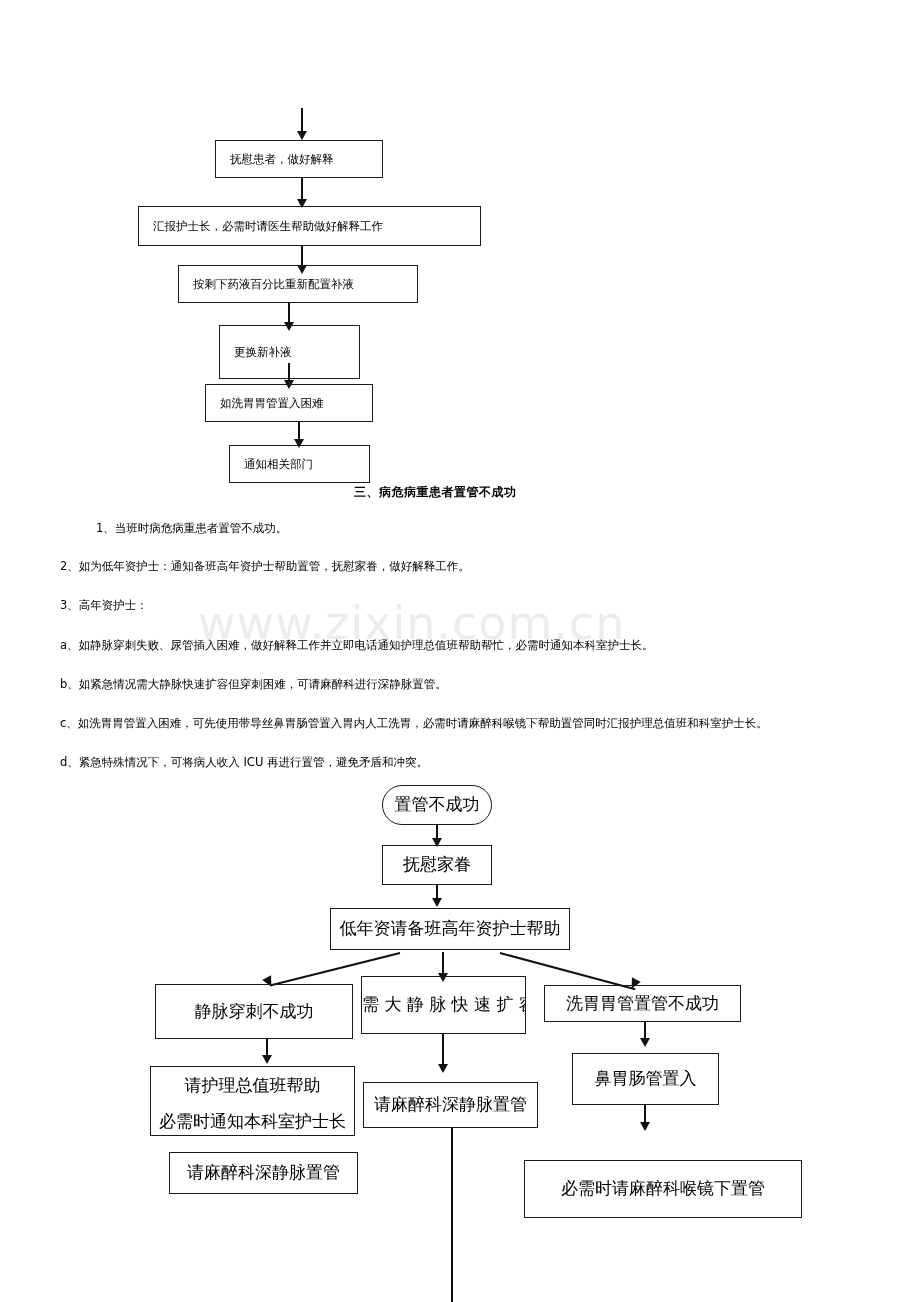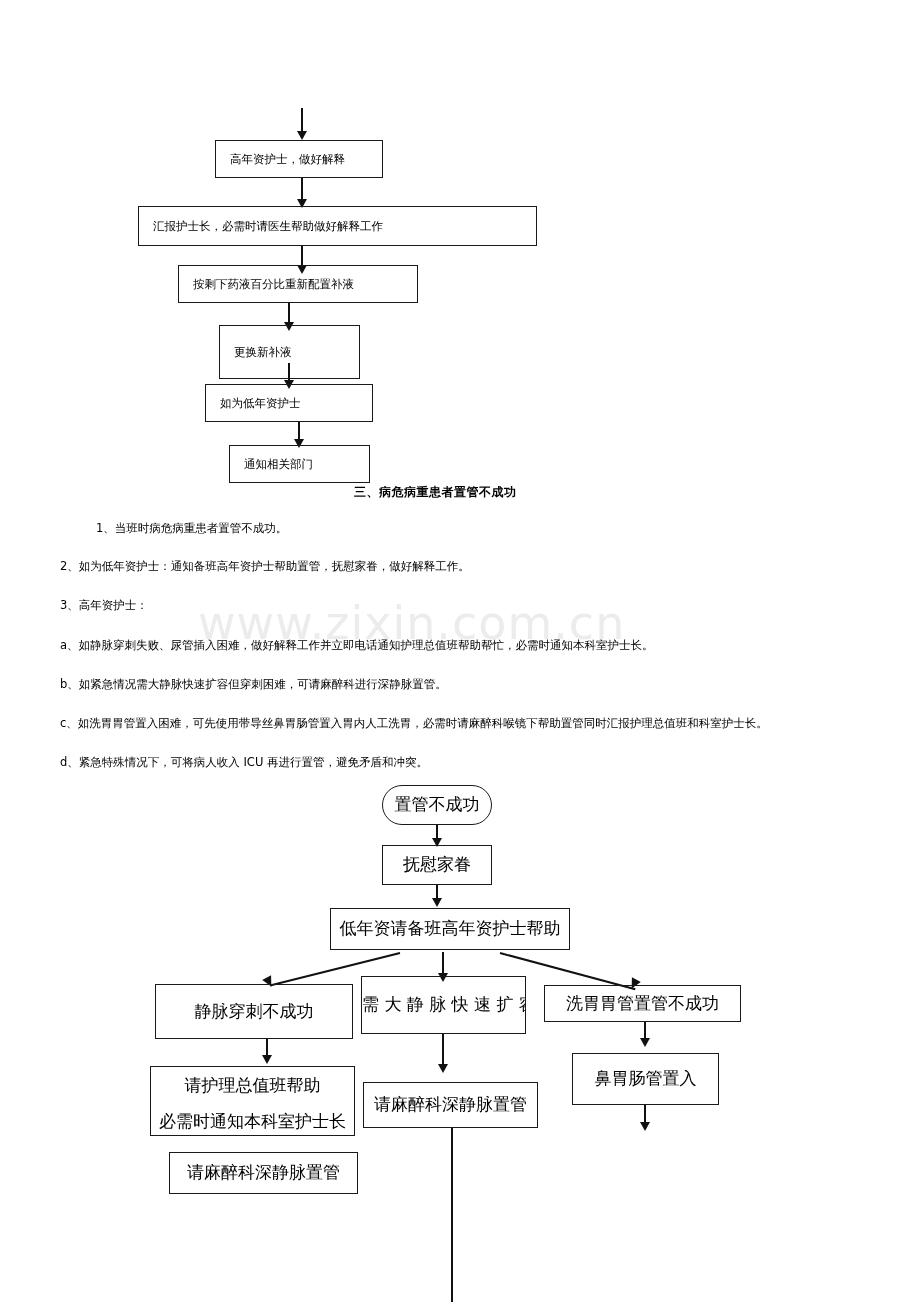--- a/index.html
+++ b/index.html
@@ -120,27 +120,27 @@
 <body>
 
 <div id="page">
 
   <div class="watermark">www.zixin.com.cn</div>
 
   <div class="vline" style="left:301px; top:108px; height:26px;"></div>
   <div class="arrowhead" style="left:297px; top:131px;"></div>
 
   <div class="fbox left" style="left:215px; top:140px; width:168px; height:38px;">
-    <span class="t-sm">高年资护士，做好解释</span>
+    <span class="t-sm">抚慰患者，做好解释</span>
   </div>
 
   <div class="vline" style="left:301px; top:178px; height:24px;"></div>
   <div class="arrowhead" style="left:297px; top:199px;"></div>
 
-  <div class="fbox left" style="left:138px; top:206px; width:399px; height:40px;">
+  <div class="fbox left" style="left:138px; top:206px; width:343px; height:40px;">
     <span class="t-sm">汇报护士长，必需时请医生帮助做好解释工作</span>
   </div>
 
   <div class="vline" style="left:301px; top:246px; height:22px;"></div>
   <div class="arrowhead" style="left:297px; top:265px;"></div>
 
   <div class="fbox left" style="left:178px; top:265px; width:240px; height:38px;">
     <span class="t-sm">按剩下药液百分比重新配置补液</span>
   </div>
 
@@ -148,21 +148,21 @@
   <div class="arrowhead" style="left:284px; top:322px;"></div>
 
   <div class="fbox left" style="left:219px; top:325px; width:141px; height:54px;">
     <span class="t-sm">更换新补液</span>
   </div>
 
   <div class="vline" style="left:288px; top:363px; height:22px;"></div>
   <div class="arrowhead" style="left:284px; top:380px;"></div>
 
   <div class="fbox left" style="left:205px; top:384px; width:168px; height:38px;">
-    <span class="t-sm">如为低年资护士</span>
+    <span class="t-sm">如洗胃胃管置入困难</span>
   </div>
 
   <div class="vline" style="left:298px; top:422px; height:22px;"></div>
   <div class="arrowhead" style="left:294px; top:439px;"></div>
 
   <div class="fbox left" style="left:229px; top:445px; width:141px; height:38px;">
     <span class="t-sm">通知相关部门</span>
   </div>
 
   <div class="section-title" style="left:354px; top:484px;">三、病危病重患者置管不成功</div>
@@ -238,14 +238,17 @@
 
   <div class="vline" style="left:644px; top:1105px; height:22px;"></div>
   <div class="arrowhead" style="left:640px; top:1122px;"></div>
 
   <div class="vline" style="left:451px; top:1128px; height:174px;"></div>
 
   <div class="fbox mid" style="left:169px; top:1152px; width:189px; height:42px;">
     <span class="t-lg">请麻醉科深静脉置管</span>
   </div>
 
+  <div class="fbox mid" style="left:524px; top:1160px; width:278px; height:58px;">
+    <span class="t-lg">必需时请麻醉科喉镜下置管</span>
+  </div>
 
 </div>
 
 </body></html>

